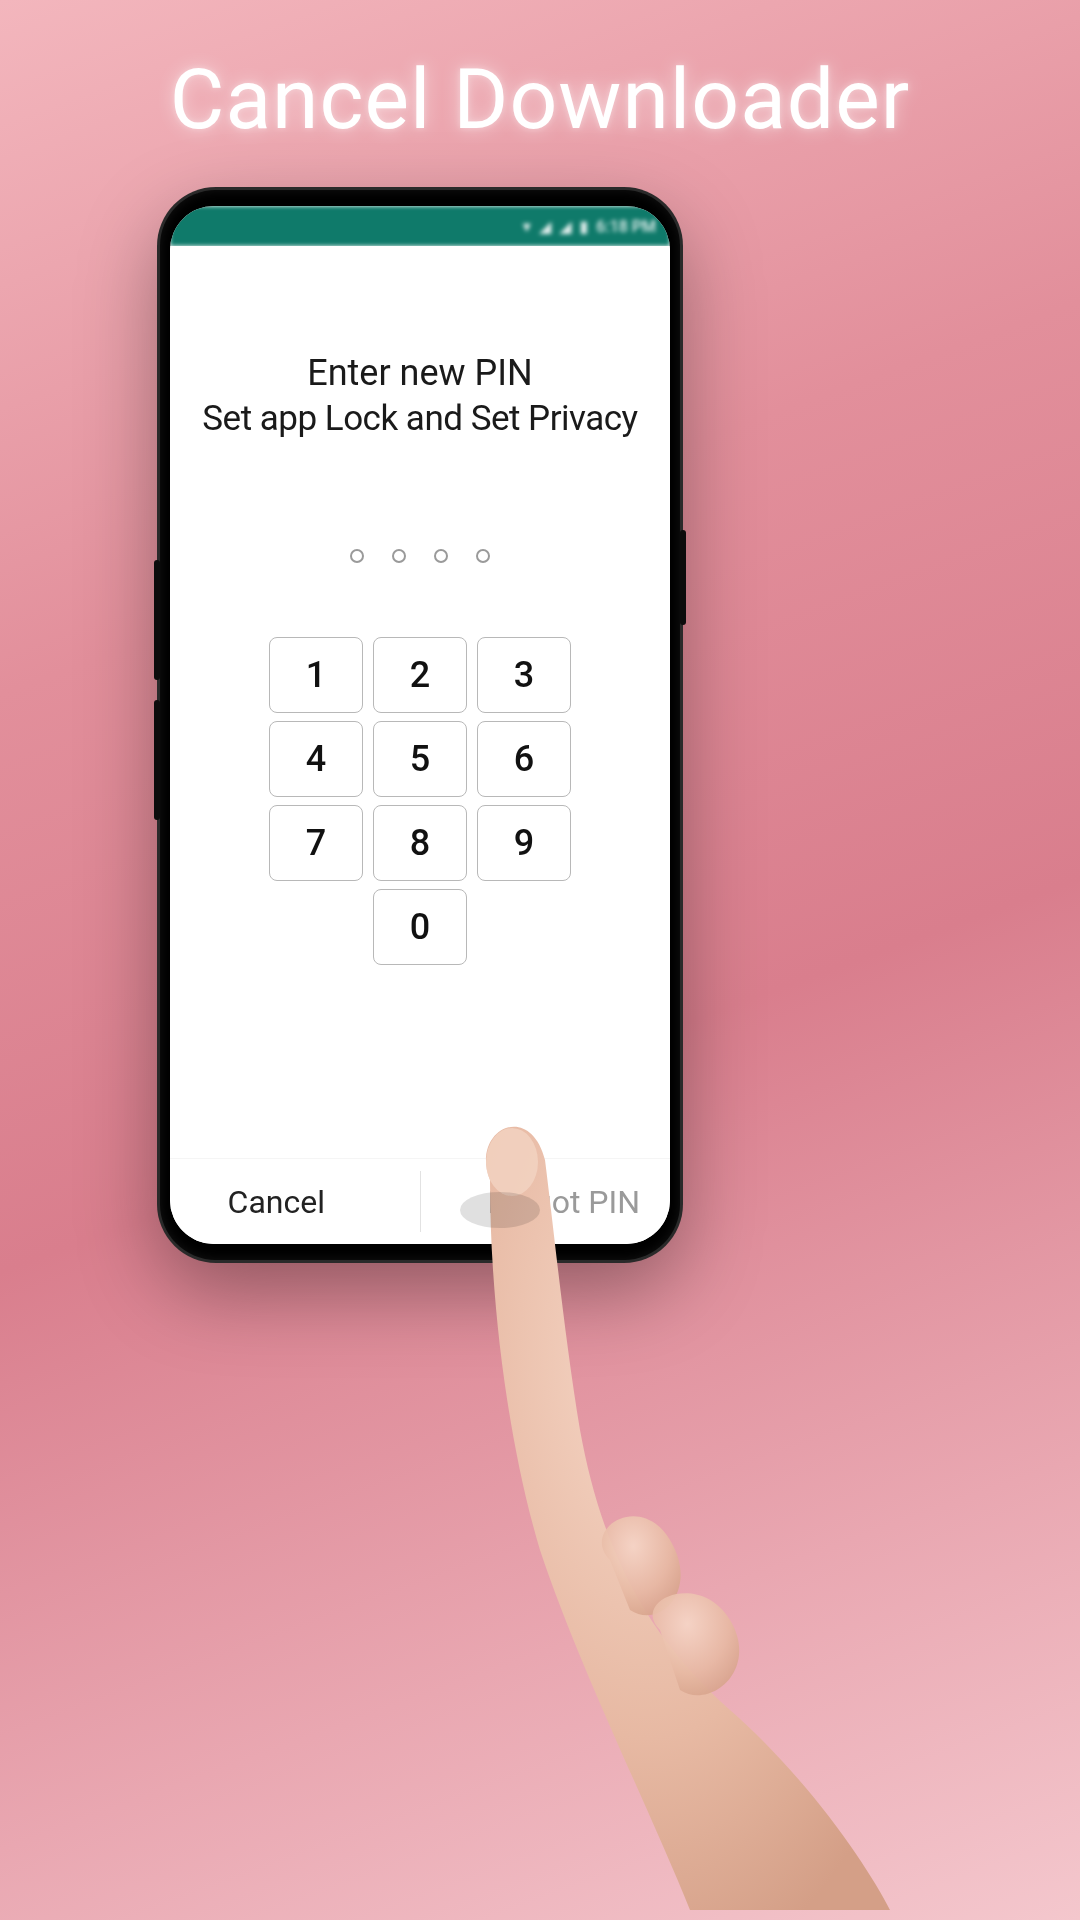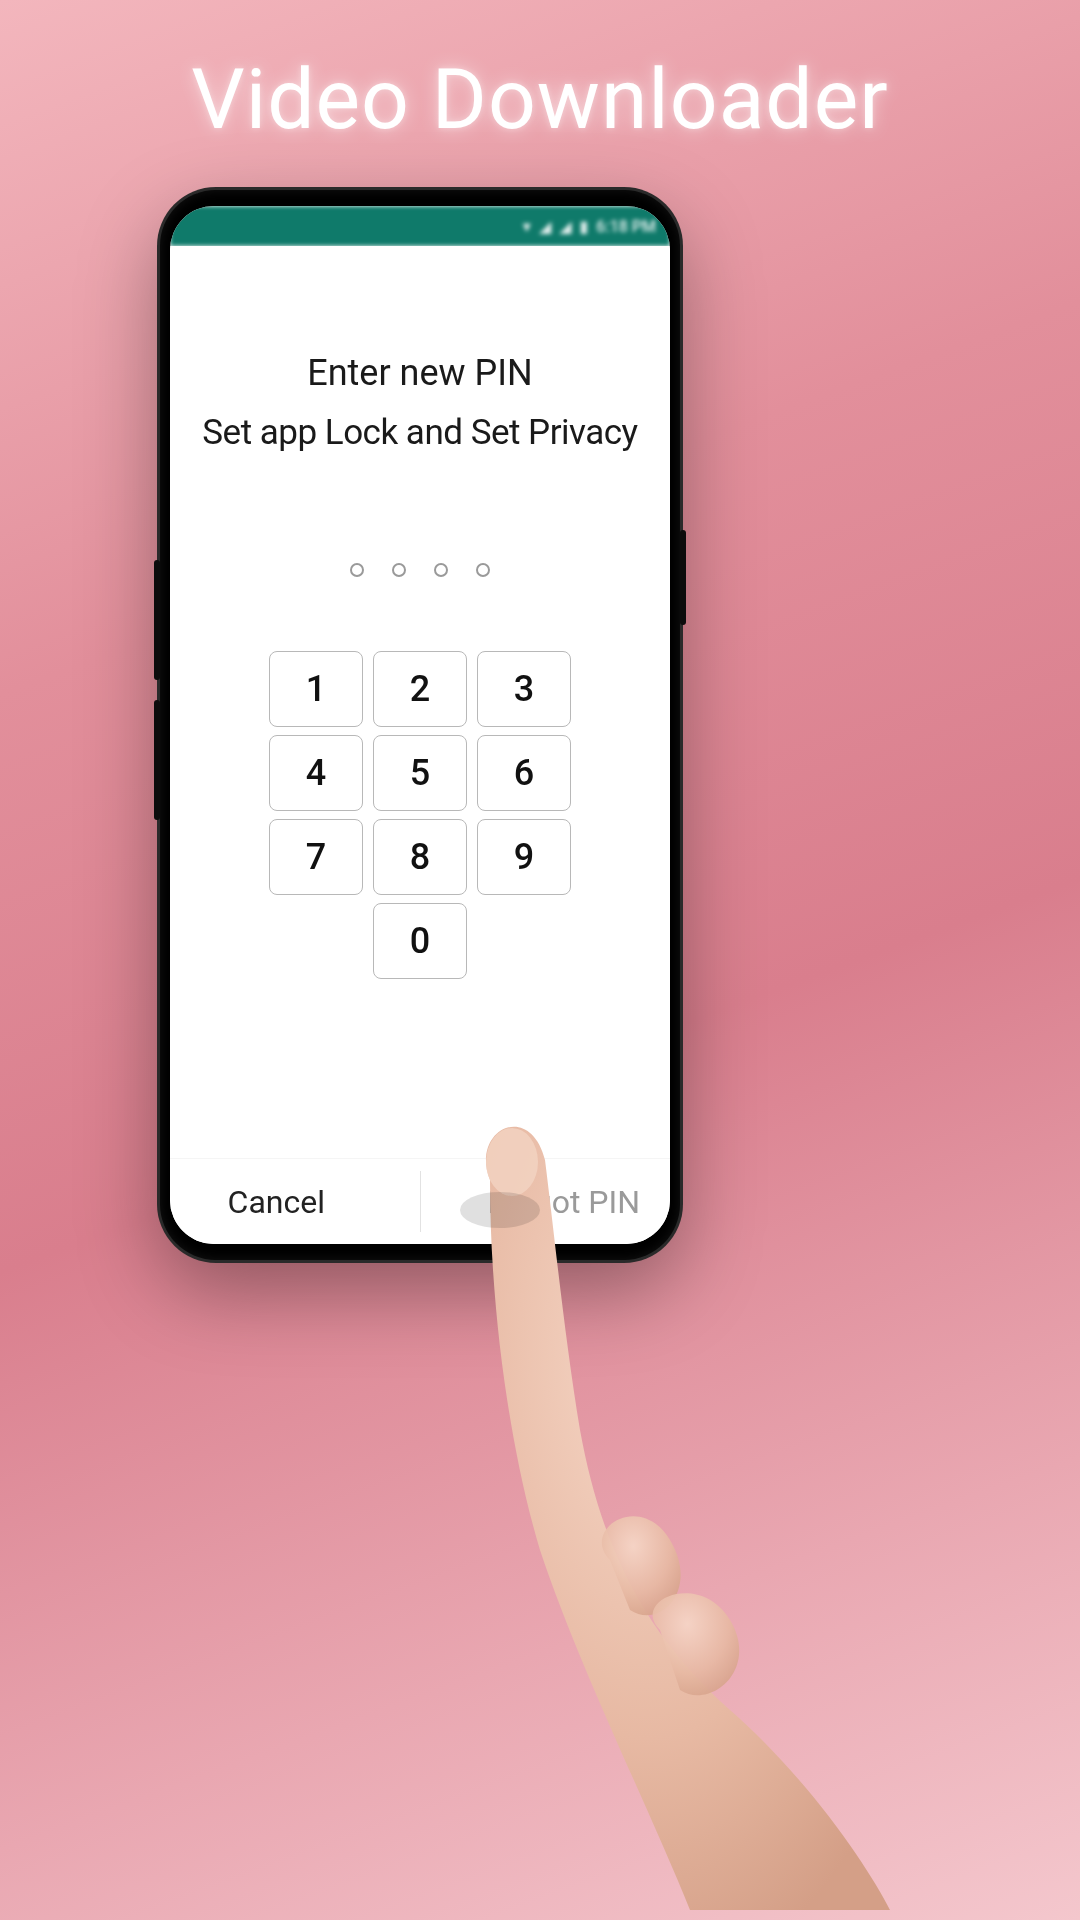--- a/index.html
+++ b/index.html
@@ -71,21 +71,21 @@
   .status-bar .status-glyph { opacity:0.9; }
 
   .content {
     position:absolute; top:40px; left:0; right:0; bottom:0;
     background:#fff;
     display:flex; flex-direction:column;
   }
 
   .heading-block { padding-top:106px; text-align:center; }
   .heading1 { font-size:36px; color:#1a1a1a; font-weight:400; }
-  .heading2 { font-size:35px; color:#1a1a1a; font-weight:400; margin-top:18px; letter-spacing:-0.5px; }
+  .heading2 { font-size:35px; color:#1a1a1a; font-weight:400; margin-top:4px; letter-spacing:-0.5px; }
 
   .pin-dots { display:flex; justify-content:center; gap:28px; margin-top:110px; }
   .pin-dot { width:14px; height:14px; border:2px solid #9a9a9a; border-radius:50%; }
 
   .keypad { margin-top:74px; display:flex; flex-direction:column; align-items:center; gap:8px; }
   .key-row { display:flex; gap:10px; }
   .key {
     width:94px; height:76px;
     border:1.5px solid #b8b8b8;
     border-radius:8px;
@@ -116,21 +116,21 @@
     left:430px; top:1110px;
     width:460px; height:800px;
     pointer-events:none;
   }
   .hand svg { width:100%; height:100%; overflow:visible; }
 </style>
 </head>
 <body>
 
 <div class="bg">
-  <div class="app-title">Video Downloader</div>
+  <div class="app-title">Cancel Downloader</div>
 
   <div class="phone">
     <div class="side-btn2"></div>
     <div class="notch-area">
       <span class="cam left"></span>
       <span class="speaker"></span>
       <span class="sensor"></span>
       <span class="cam small"></span>
     </div>
 

